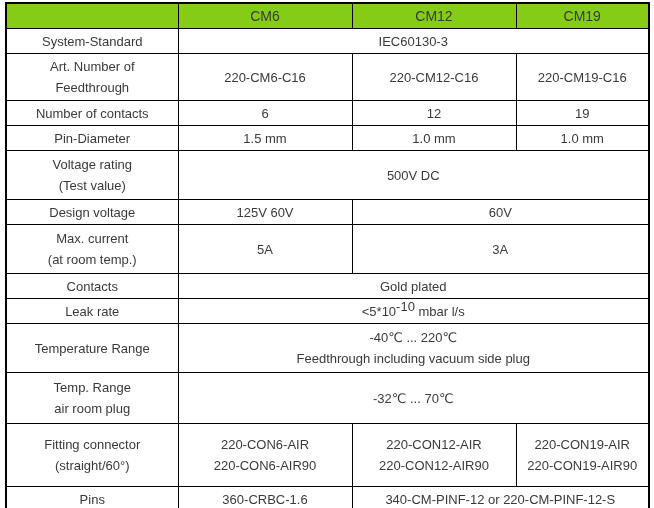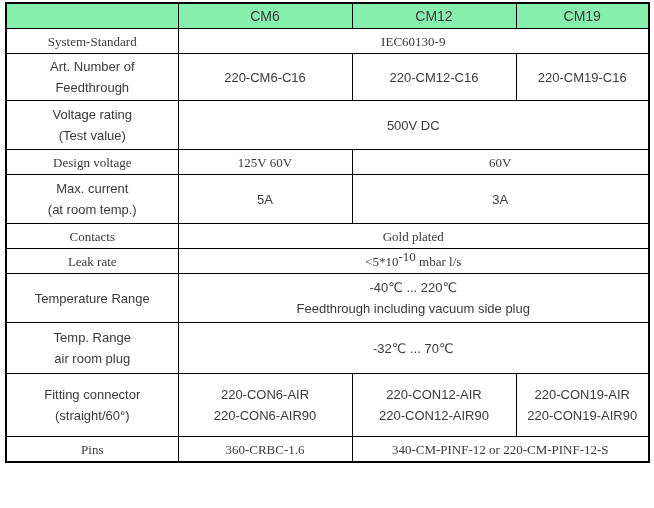--- a/index.html
+++ b/index.html
@@ -26,25 +26,25 @@
     border: 1px solid #000000;
     text-align: center;
     vertical-align: middle;
     padding: 0 2px;
     color: #3a3a3a;
     font-size: 13px;
     font-weight: normal;
     line-height: 21px;
   }
   thead th {
-    background: #86efac;
+    background: #84cc16;
     font-size: 14px;
     height: 24px;
   }
-  tr.rh-s  td { height: 24px; font-family: Liberation Serif, serif; }
+  tr.rh-s  td { height: 24px; }
   tr.rh-d  td { height: 46px; }
   tr.rh-v  td { height: 48px; }
   tr.rh-a  td { height: 50px; }
   tr.rh-f  td { height: 62px; }
   .line { display: block; }
   sup.exp {
     font-size: 13px;
     line-height: 0;
     vertical-align: super;
   }
@@ -67,41 +67,69 @@
       <th>CM19</th>
     </tr>
   </thead>
   <tbody>
 
     <tr class="rh-s">
       <td>
           <span class="line">System-Standard</span>
         </td>
       <td colspan="3">
-          <span class="line">IEC60130-9</span>
+          <span class="line">IEC60130-3</span>
         </td>
     </tr>
 
     <tr class="rh-d">
       <td>
         <span class="line">Art. Number of</span>
         <span class="line">Feedthrough</span>
       </td>
       <td>
           <span class="line">220-CM6-C16</span>
         </td>
       <td>
           <span class="line">220-CM12-C16</span>
         </td>
       <td>
           <span class="line">220-CM19-C16</span>
         </td>
     </tr>
 
-
+    <tr class="rh-s">
+      <td>
+          <span class="line">Number of contacts</span>
+        </td>
+      <td>
+          <span class="line">6</span>
+        </td>
+      <td>
+          <span class="line">12</span>
+        </td>
+      <td>
+          <span class="line">19</span>
+        </td>
+    </tr>
+
+    <tr class="rh-s">
+      <td>
+          <span class="line">Pin-Diameter</span>
+        </td>
+      <td>
+          <span class="line">1.5 mm</span>
+        </td>
+      <td>
+          <span class="line">1.0 mm</span>
+        </td>
+      <td>
+          <span class="line">1.0 mm</span>
+        </td>
+    </tr>
 
     <tr class="rh-v">
       <td>
         <span class="line">Voltage rating</span>
         <span class="line">(Test value)</span>
       </td>
       <td colspan="3">
           <span class="line">500V DC</span>
         </td>
     </tr>

